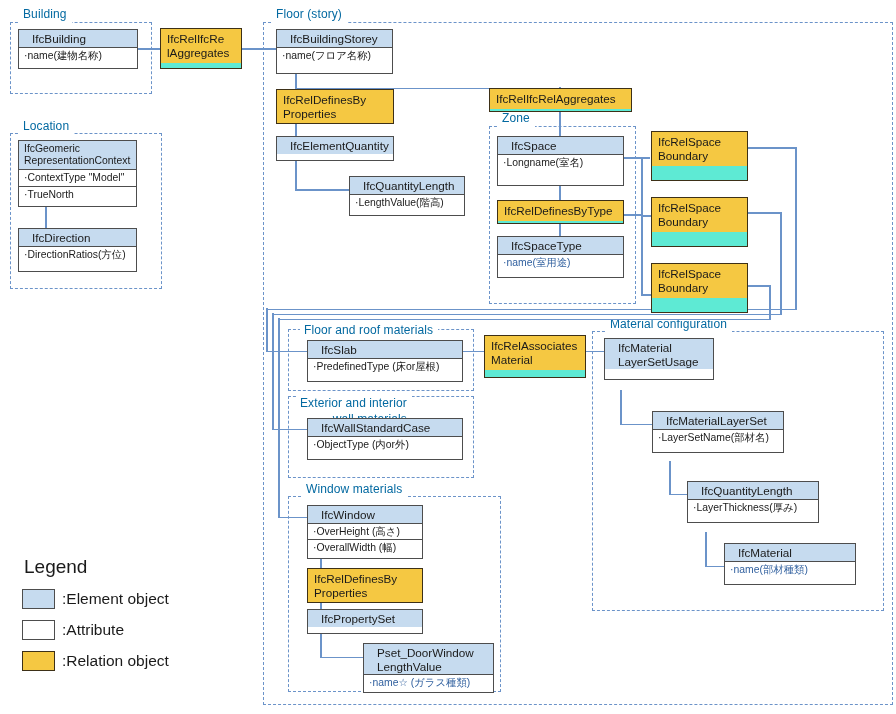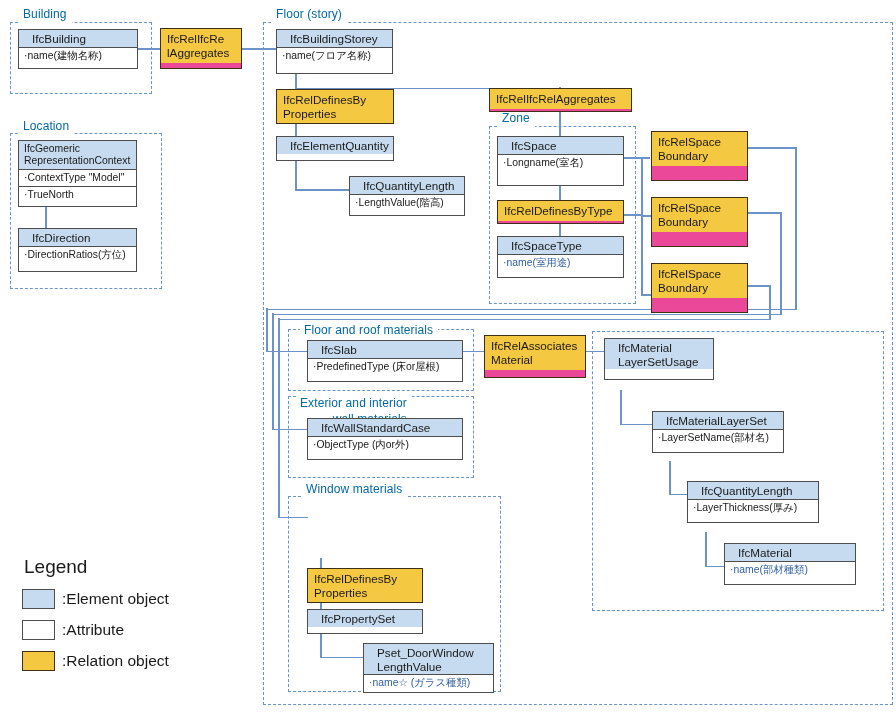--- a/index.html
+++ b/index.html
@@ -55,21 +55,21 @@
     padding:1px 4px 1px 5px;
     line-height:13.2px;
     font-size:10.4px;
     white-space:pre;
     border-bottom:1.1px solid #4d4d4d;
   }
   .box .attr:last-child{border-bottom:none;}
   .box .attr.blue{color:#2f5f9e;}
 
   
-  .box.rel{background:#ec4899;border:1.3px solid #3d3017;}
+  .box.rel{background:#5eead4;border:1.3px solid #3d3017;}
   .box.rel .hdr{background:#f5c842;border-bottom:none;padding:3px 6px;line-height:14px;}
 
   
   .ln{position:absolute;background:#6b93c9;}
   .lh{height:1.6px;}
   .lv{width:1.6px;}
 
   
   #legend{position:absolute;left:22px;top:556px;width:210px;}
   #legend .lg-title{font-size:19px;line-height:22px;margin:0 0 7px 2px;}
@@ -103,20 +103,21 @@
   <div class="group-title" style="left:300px;top:322px;">Floor and roof materials</div>
 
   <div class="group" style="left:288px;top:396px;width:186px;height:82px;"></div>
   <div class="group-title two" style="left:296px;top:396px;">Exterior and interior
 wall materials</div>
 
   <div class="group" style="left:288px;top:496px;width:213px;height:196px;"></div>
   <div class="group-title" style="left:302px;top:481px;">Window materials</div>
 
   <div class="group" style="left:592px;top:331px;width:292px;height:280px;"></div>
+  <div class="group-title" style="left:606px;top:316px;">Material configuration</div>
 
   <div class="ln lh" style="left:138px;top:48px;width:23px;"></div>
 
   <div class="ln lh" style="left:241px;top:48px;width:36px;"></div>
 
   <div class="ln lv" style="left:295px;top:73px;height:16px;"></div>
   <div class="ln lh" style="left:295px;top:87.5px;width:265px;"></div>
   <div class="ln lv" style="left:295px;top:87px;height:7px;"></div>
   <div class="ln lv" style="left:559px;top:87px;height:7px;"></div>
 
@@ -258,20 +259,25 @@
   <div class="box rel noattr" style="left:484px;top:335px;width:102px;height:43px;">
     <div class="hdr">IfcRelAssociates
 Material</div>
   </div>
 
   <div class="box" style="left:307px;top:418px;width:156px;height:42px;">
     <div class="hdr">IfcWallStandardCase</div>
     <div class="attr">·ObjectType (内or外)</div>
   </div>
 
+  <div class="box" style="left:307px;top:505px;width:116px;height:54px;">
+    <div class="hdr">IfcWindow</div>
+    <div class="attr">·OverHeight (高さ)</div>
+    <div class="attr">·OverallWidth (幅)</div>
+  </div>
 
   <div class="box rel noattr" style="left:307px;top:568px;width:116px;height:35px;">
     <div class="hdr">IfcRelDefinesBy
 Properties</div>
   </div>
 
   <div class="box noattr" style="left:307px;top:609px;width:116px;height:25px;">
     <div class="hdr">IfcPropertySet</div>
   </div>
 

